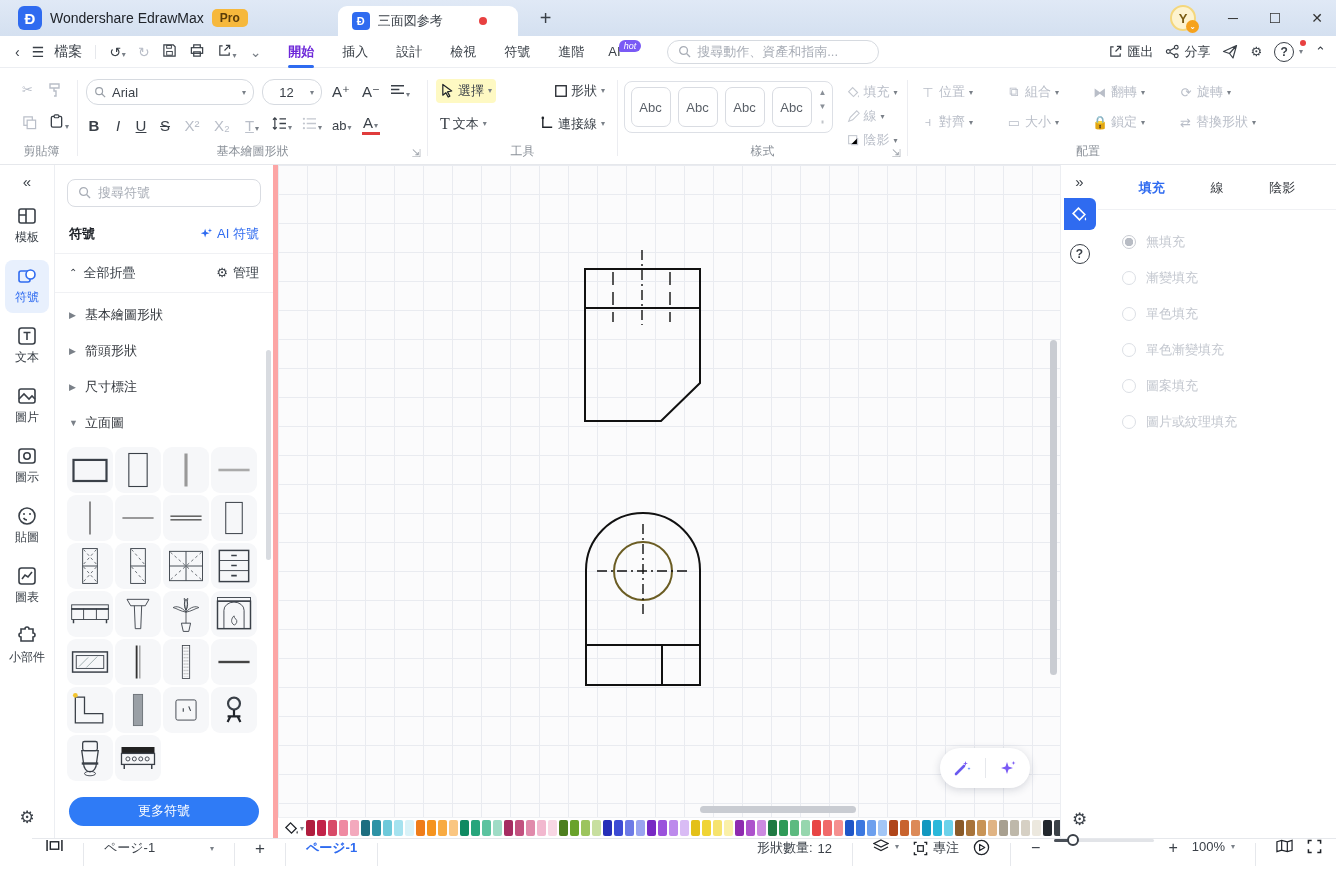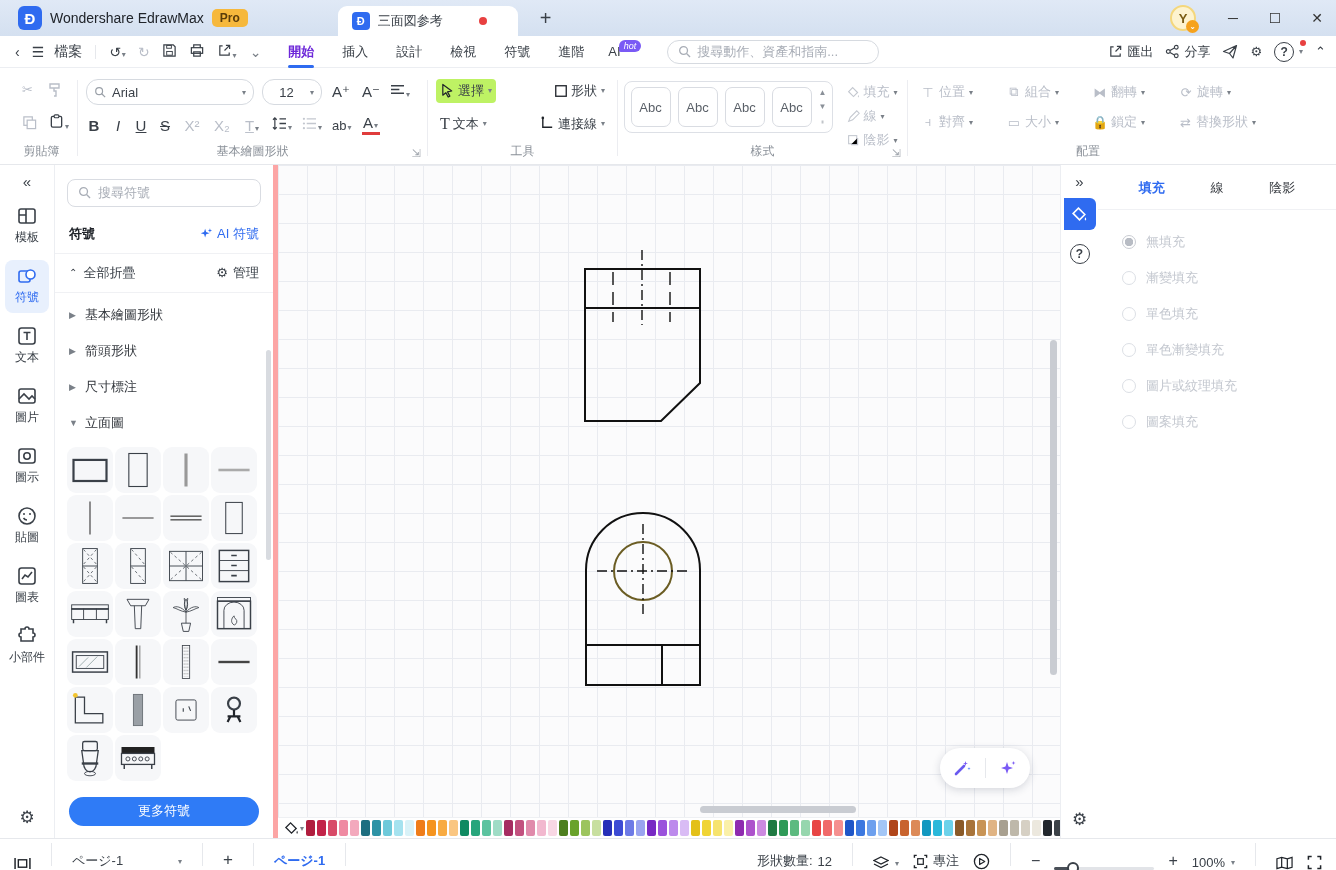--- a/index.html
+++ b/index.html
@@ -39,21 +39,21 @@
   .helpdot::after { content:""; position:absolute; top:-2px; right:-3px; width:6px; height:6px; border-radius:50%; background:#e84040; }
 
   
   #ribbon { height:97px; background:#fff; border-bottom:1px solid #e6e8ec; display:flex; padding:4px 8px 0 8px; }
   .rgroup { display:flex; flex-direction:column; position:relative; padding:2px 6px 0 6px; }
   .rgroup .rows { flex:1; display:flex; flex-direction:column; justify-content:space-around; }
   .rrow { display:flex; align-items:center; gap:8px; }
   .rlabel { text-align:center; font-size:12px; color:#8a9098; padding:3px 0 4px; }
   .gdiv { width:1px; background:#ecedf1; margin:8px 2px; }
   .rbtn { display:flex; align-items:center; gap:3px; padding:3px 4px; border-radius:4px; white-space:nowrap; }
-  .rbtn.sel { background:#bef264; }
+  .rbtn.sel { background:#fef9c3; }
   .combo { border:1px solid #d6dae0; border-radius:12px; height:26px; display:flex; align-items:center; padding:0 7px; gap:6px; background:#fff; }
   .fmt { font-size:15px; width:22px; text-align:center; }
   .expander { position:absolute; right:4px; bottom:4px; font-size:11px; color:#9aa0a8; }
   .stylebox { border:1px solid #dde0e6; border-radius:8px; display:flex; align-items:center; padding:5px 6px; gap:7px; }
   .abc { width:40px; height:40px; border:1px solid #d9dce2; border-radius:7px; display:flex; align-items:center; justify-content:center; color:#5a6068; font-size:13px; }
   .arrcol { display:flex; flex-direction:column; gap:5px; font-size:8px; color:#8a9098; align-items:center; }
   .fls { display:flex; flex-direction:column; justify-content:space-around; padding:2px 0; }
   .arrange-grid { display:grid; grid-template-columns:repeat(4,86px); grid-auto-rows:30px; align-items:center; }
 
   
@@ -104,21 +104,21 @@
   #fmtpanel { width:238px; background:#fff; }
   .fmt-tabs { display:flex; justify-content:space-around; padding:14px 18px 12px; border-bottom:1px solid #f0f1f4; }
   .fmt-tab { color:#32363c; }
   .fmt-tab.active { color:#2f6bf0; font-weight:bold; }
   .fill-opts { padding:14px 0 0 24px; }
   .fopt { display:flex; align-items:center; gap:10px; padding:9px 0; color:#c3c7cf; }
   .radio { width:14px; height:14px; border-radius:50%; border:1.6px solid #dcdfe5; background:#fff; }
   .radio.on { border-color:#c9ccd2; background:radial-gradient(circle,#b8bcc4 0 4px,#fff 4.5px); }
 
   
-  #statusbar { height:32px; border-top:1px solid #e6e8ec; background:#fff; display:flex; align-items:flex-end; padding:0 14px; gap:14px; }
+  #statusbar { height:32px; border-top:1px solid #e6e8ec; background:#fff; display:flex; align-items:flex-start; padding:0 14px; gap:14px;margin-left:32px; }
   .sb-item { display:flex; align-items:center; gap:5px; white-space:nowrap; }
   .page-active { color:#2f6bf0; font-weight:bold; }
   .zoom-track { width:100px; height:3px; border-radius:2px; background:#e2e4e8; position:relative; }
   .zoom-track .fillpart { position:absolute; left:0; top:0; height:3px; width:18px; background:#4a5058; border-radius:2px; }
   .zoom-knob { position:absolute; left:13px; top:-5px; width:12px; height:12px; border-radius:50%; background:#fff; border:2.4px solid #3a4048; }
 </style>
 </head>
 <body>
 
 <div id="titlebar">
@@ -854,25 +854,25 @@
         <div class="fopt">
           <span class="radio"></span>
           <span>單色填充</span>
         </div>
         <div class="fopt">
           <span class="radio"></span>
           <span>單色漸變填充</span>
         </div>
         <div class="fopt">
           <span class="radio"></span>
-          <span>圖片或紋理填充</span>
+          <span>圖案填充</span>
         </div>
         <div class="fopt">
           <span class="radio"></span>
-          <span>圖案填充</span>
+          <span>圖片或紋理填充</span>
         </div>
       </div>
   </div>
 </div>
 
 <div id="statusbar">
   <span class="sb-item">
     <svg width="17" height="13" viewBox="0 0 18 14">
         <path d="M1 1v12M17 1v12" stroke="#20242a" stroke-width="1.6"></path>
         <rect x="4.5" y="3" width="9" height="8" fill="none" stroke="#20242a" stroke-width="1.5"></rect>

